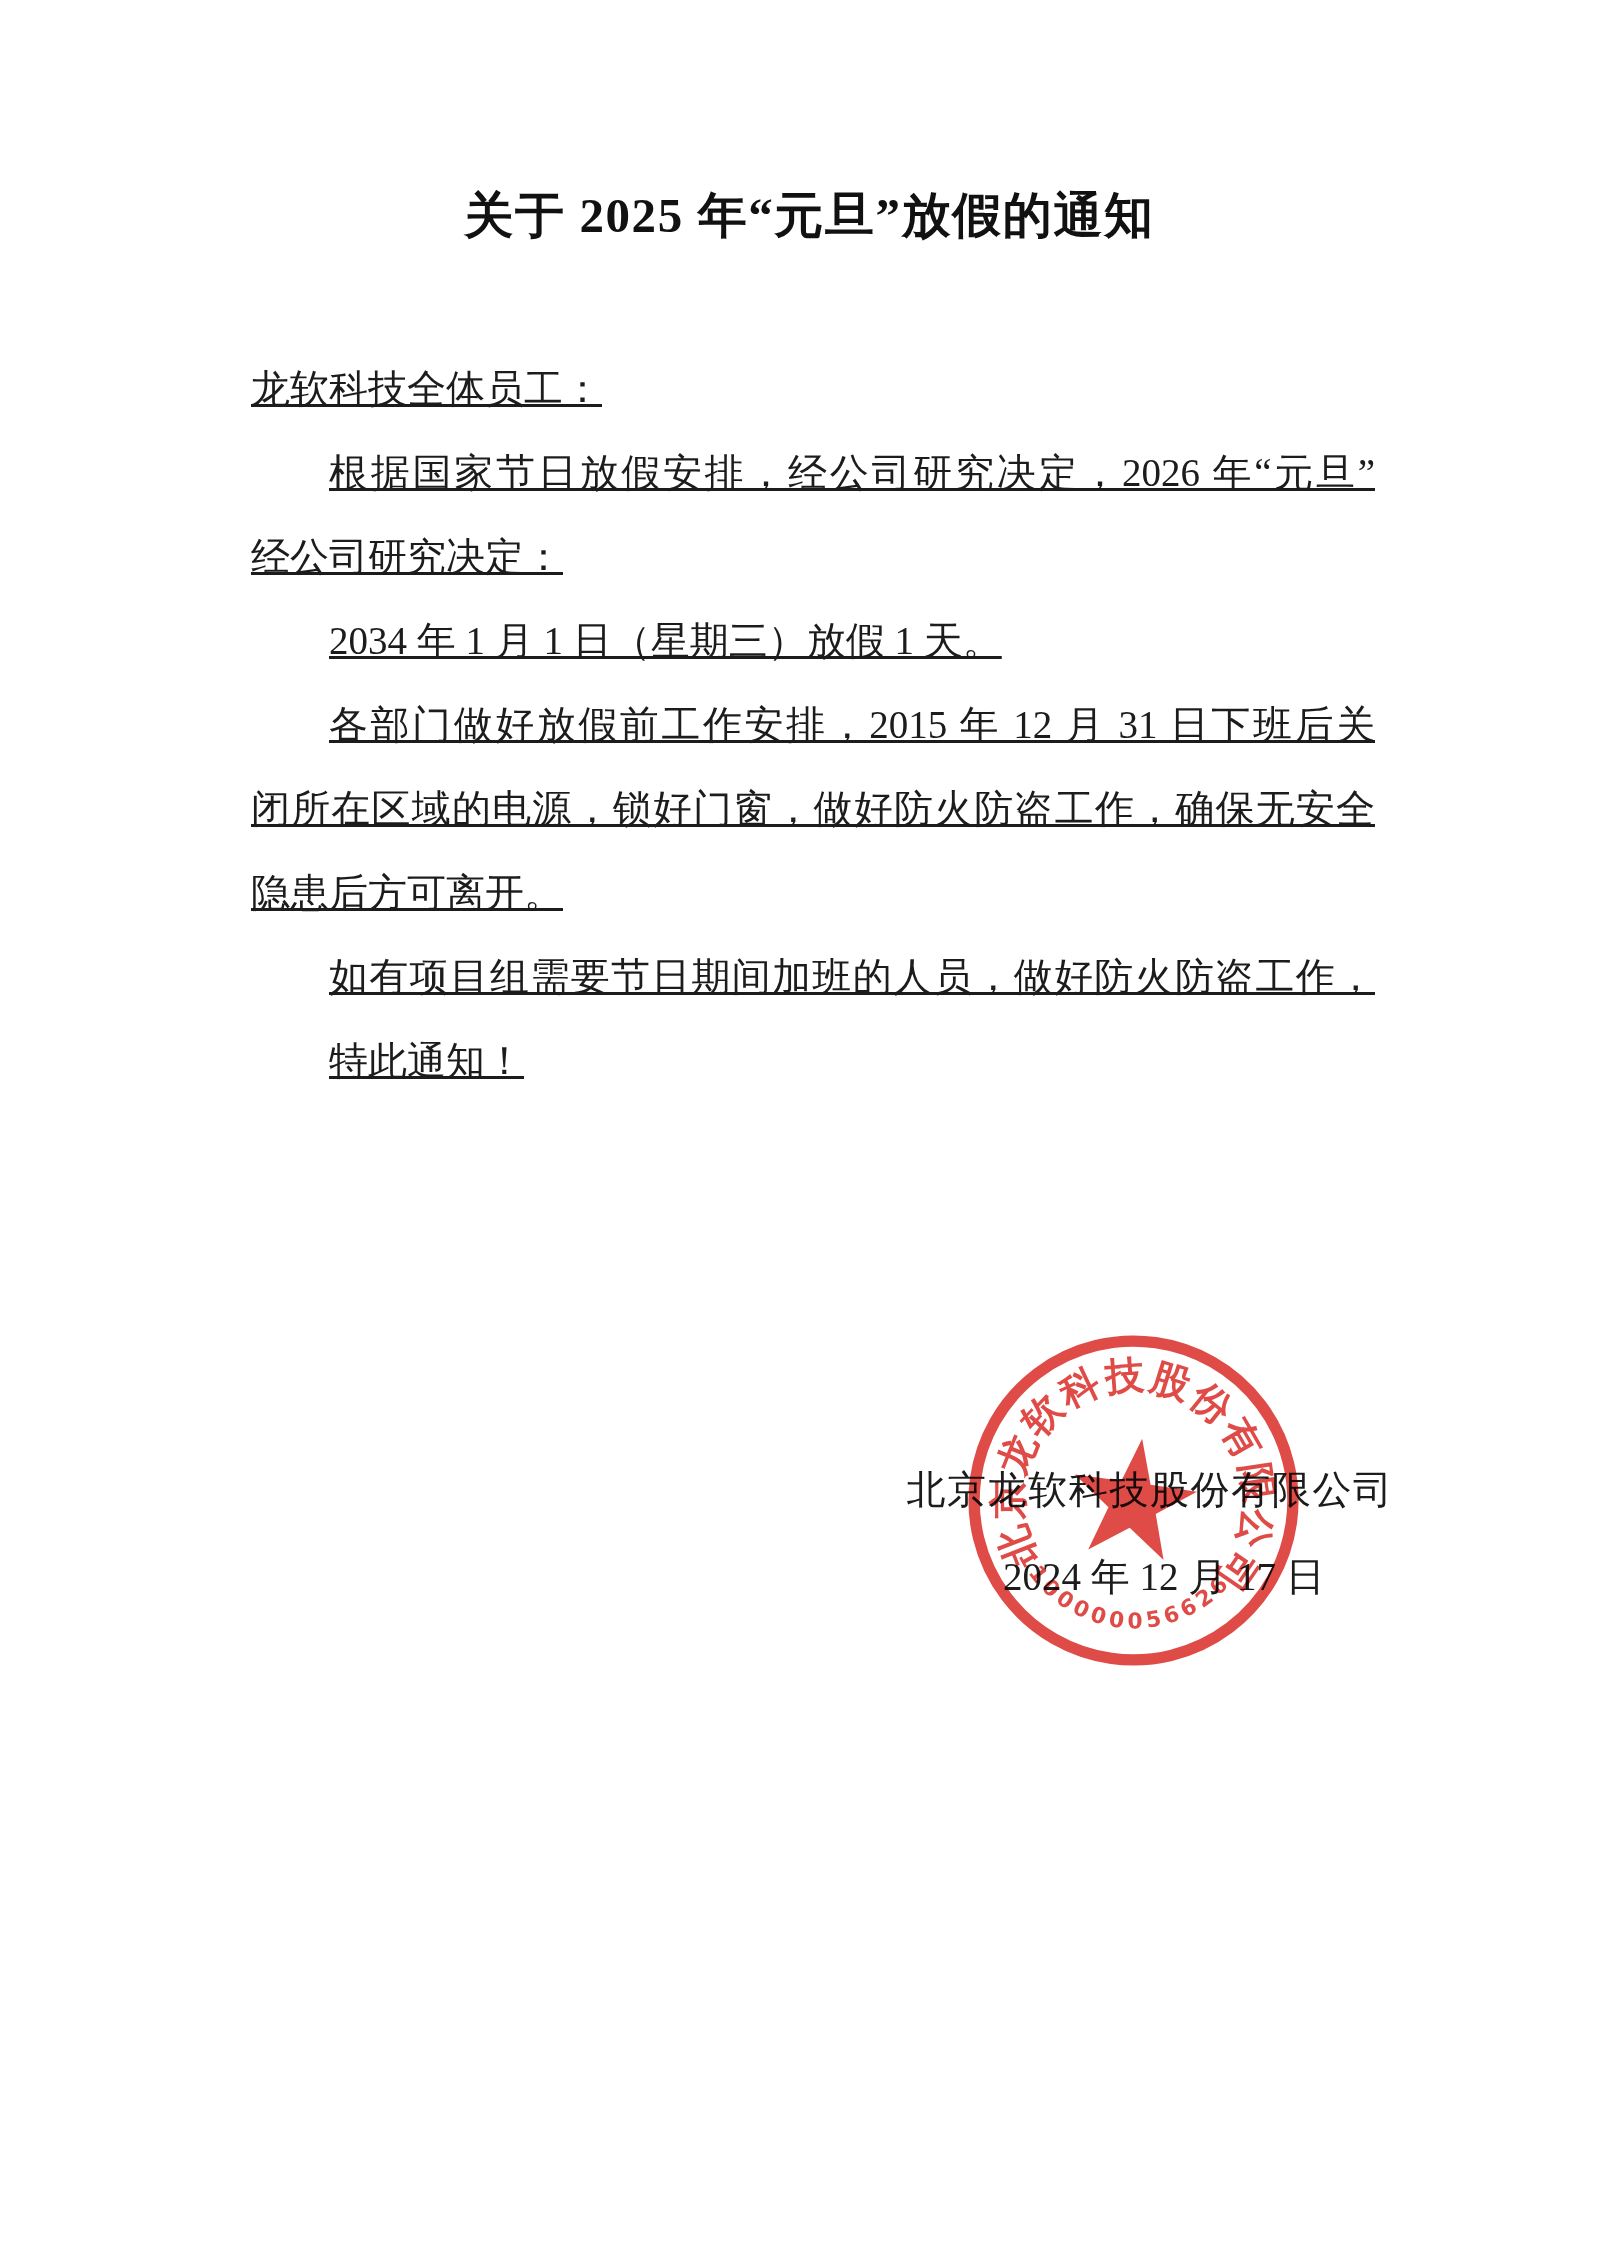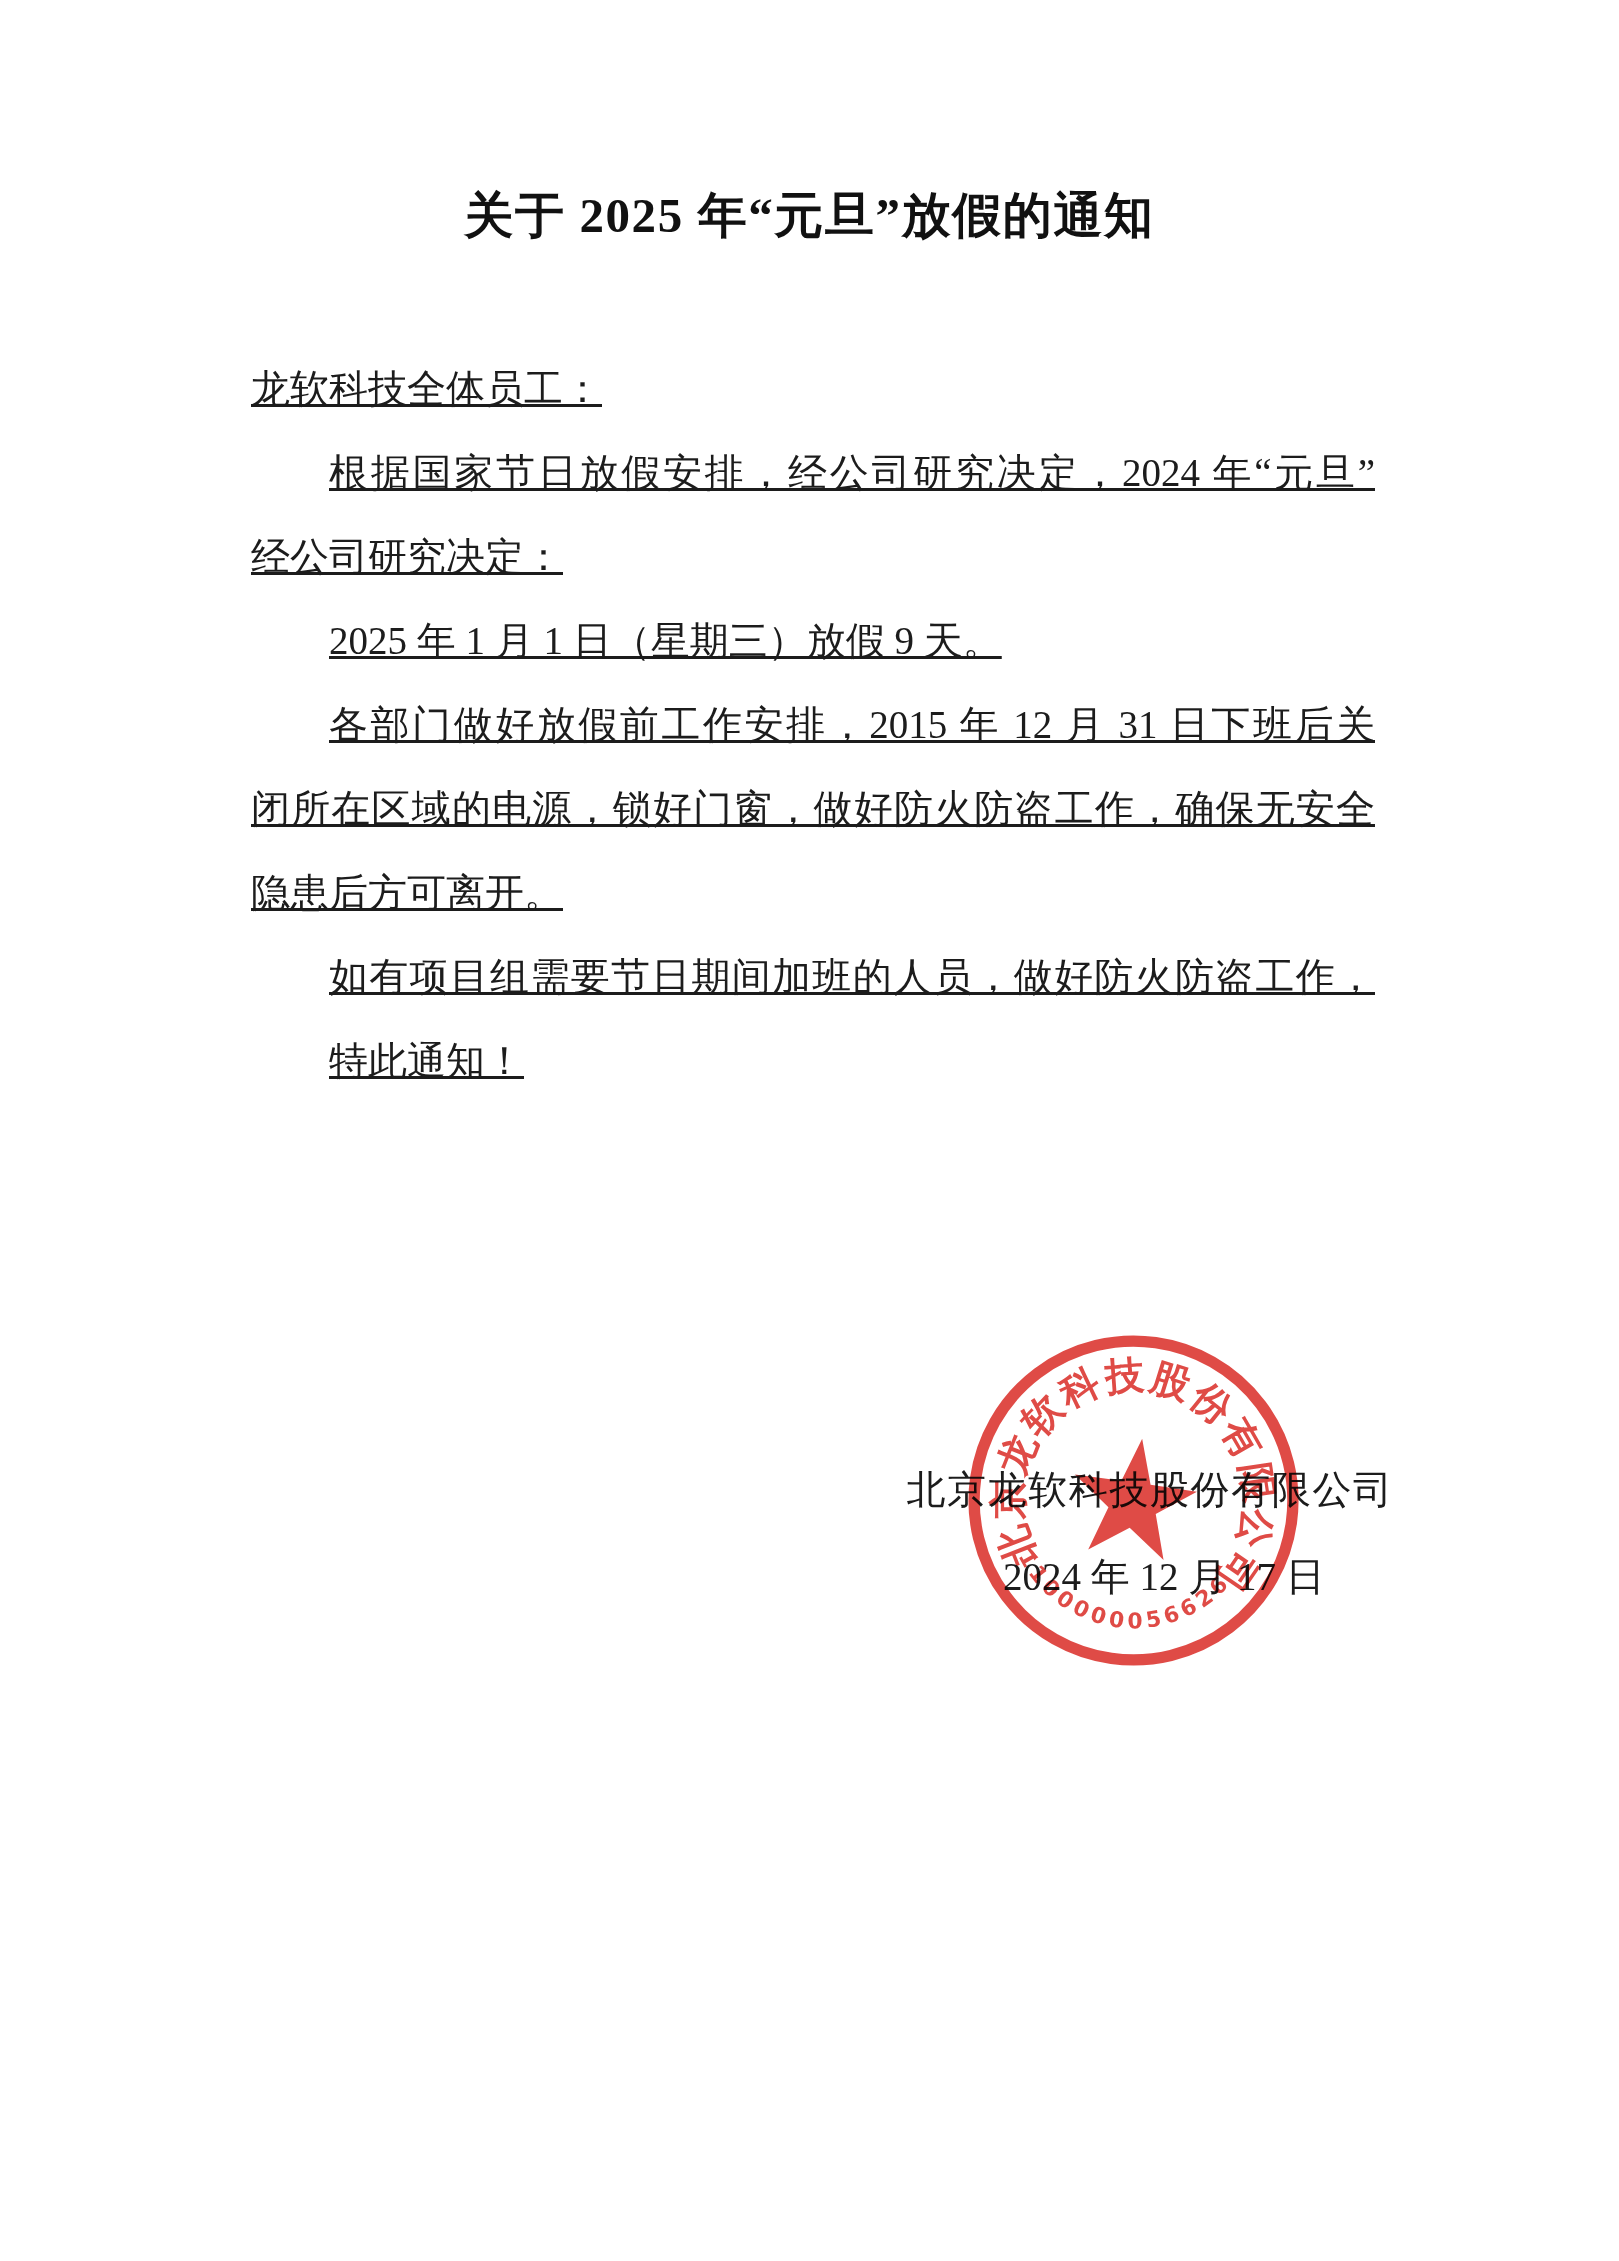--- a/index.html
+++ b/index.html
@@ -98,23 +98,23 @@
 </style>
 </head>
 <body>
 
 <div class="page">
 
   <div class="doc-title">关于 2025 年“元旦”放假的通知</div>
 
   <div class="doc-body">
     <div class="body-line">龙软科技全体员工：</div>
-    <div class="body-line indent full">根据国家节日放假安排，经公司研究决定，2024 年“元旦”</div>
+    <div class="body-line indent full">根据国家节日放假安排，经公司研究决定，2026 年“元旦”</div>
     <div class="body-line">经公司研究决定：</div>
-    <div class="body-line indent">2025 年 1 月 1 日（星期三）放假 9 天。</div>
+    <div class="body-line indent">2034 年 1 月 1 日（星期三）放假 1 天。</div>
     <div class="body-line indent full">各部门做好放假前工作安排，2015 年 12 月 31 日下班后关</div>
     <div class="body-line full">闭所在区域的电源，锁好门窗，做好防火防盗工作，确保无安全</div>
     <div class="body-line">隐患后方可离开。</div>
     <div class="body-line indent full">如有项目组需要节日期间加班的人员，做好防火防盗工作，</div>
     <div class="body-line indent">特此通知！</div>
   </div>
 
   <div class="signature-block">
     <div class="signature-company">北京龙软科技股份有限公司</div>
     <div class="signature-date">2024 年 12 月 17 日</div>

